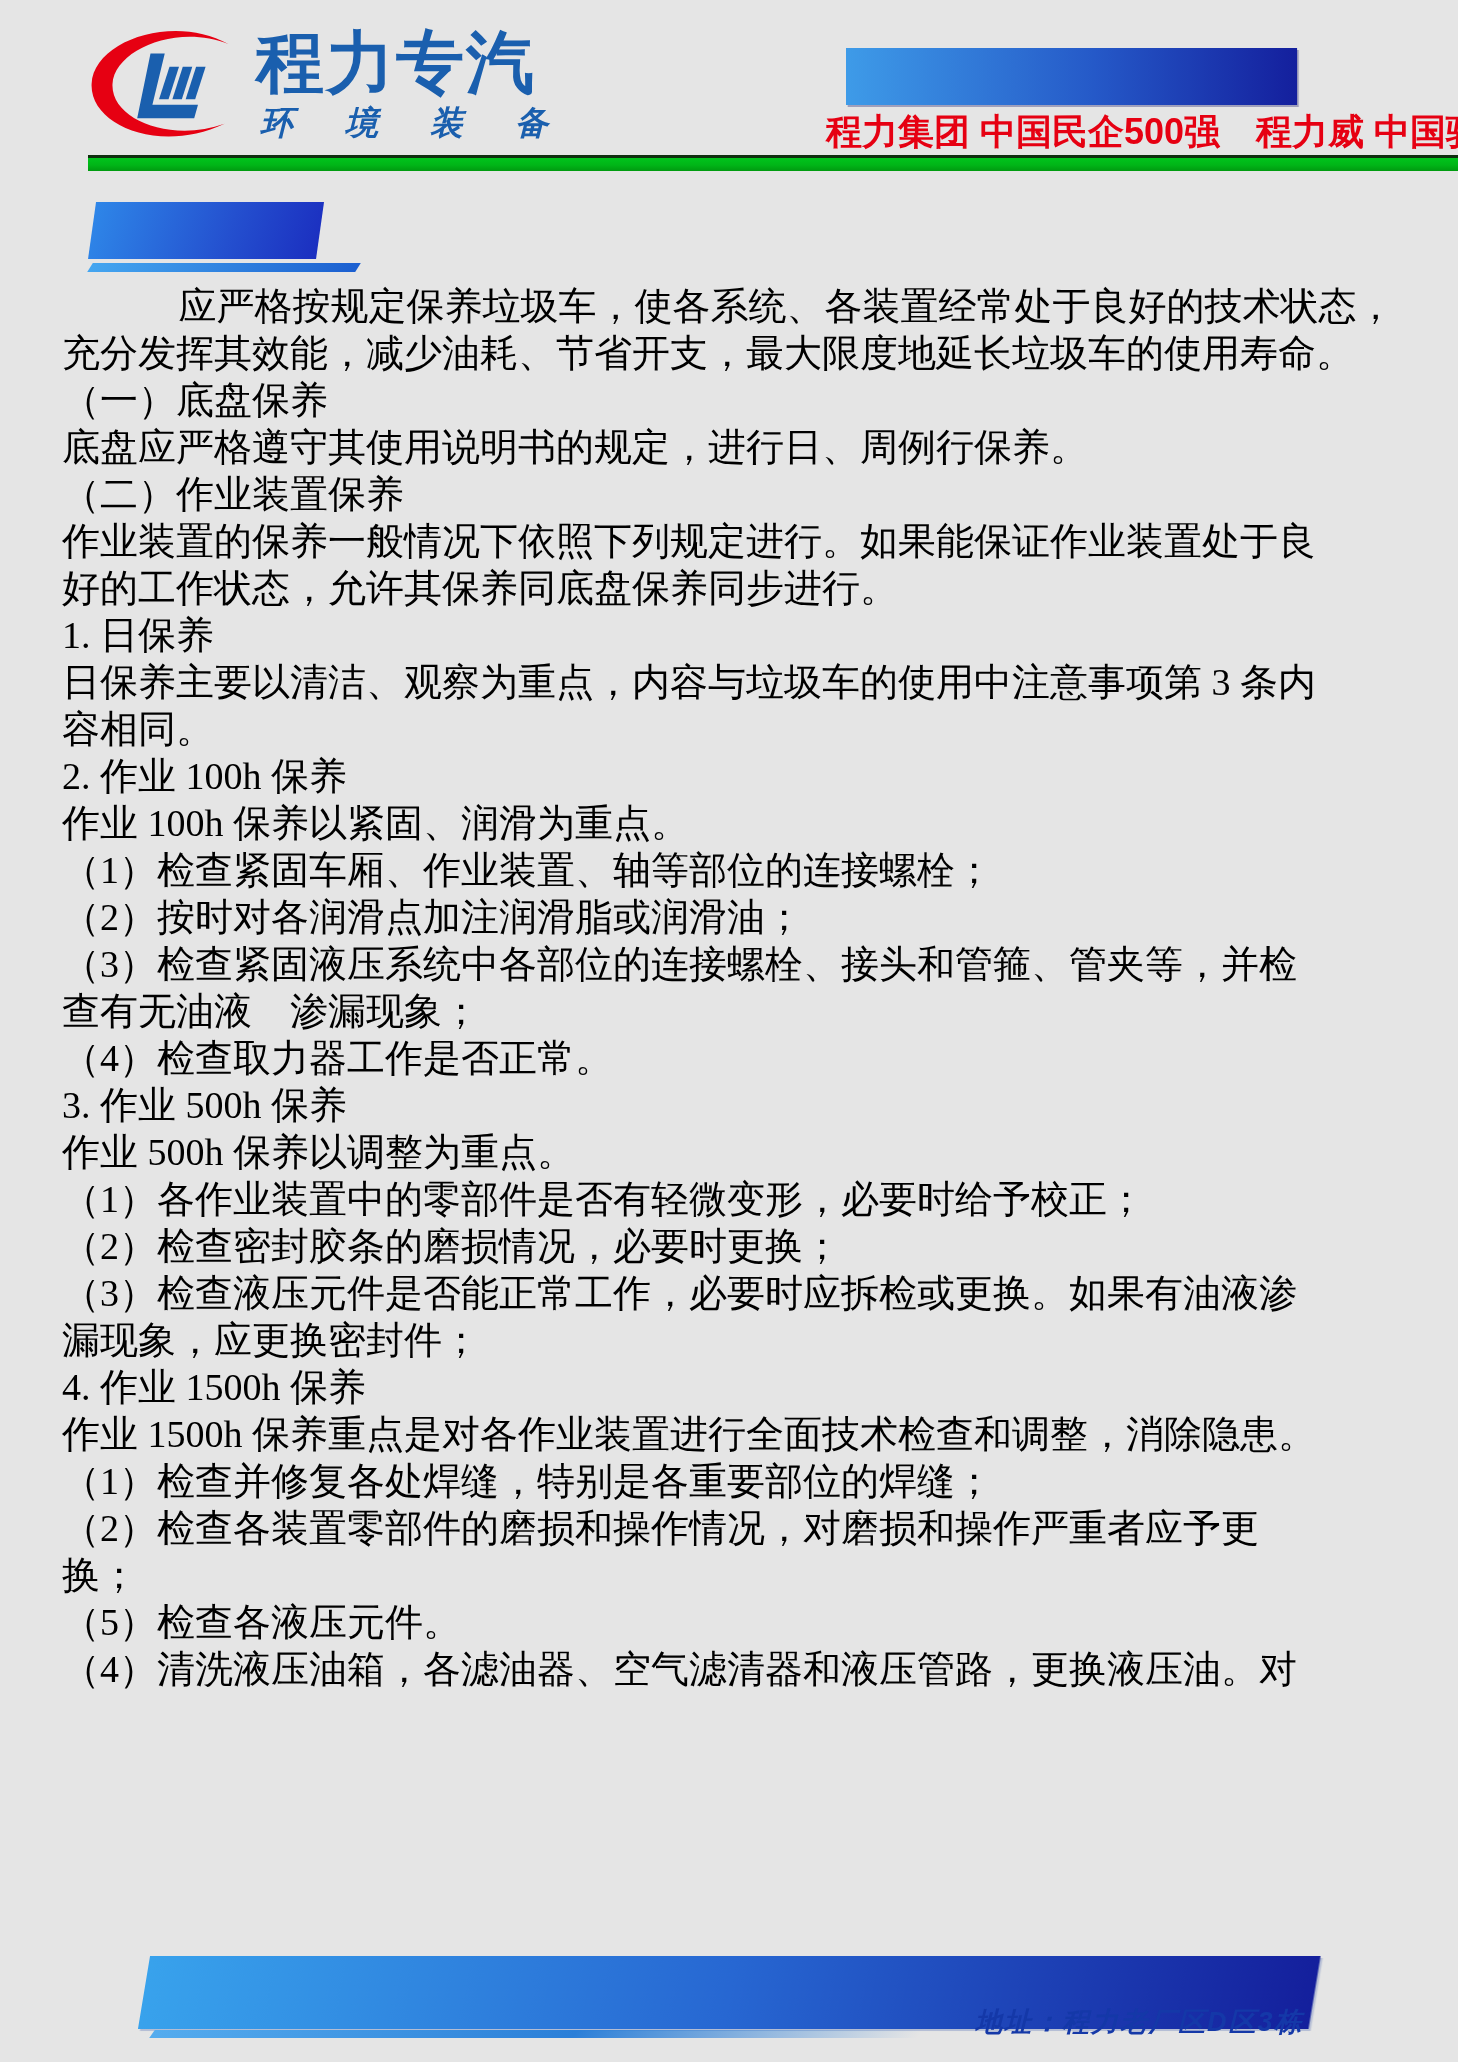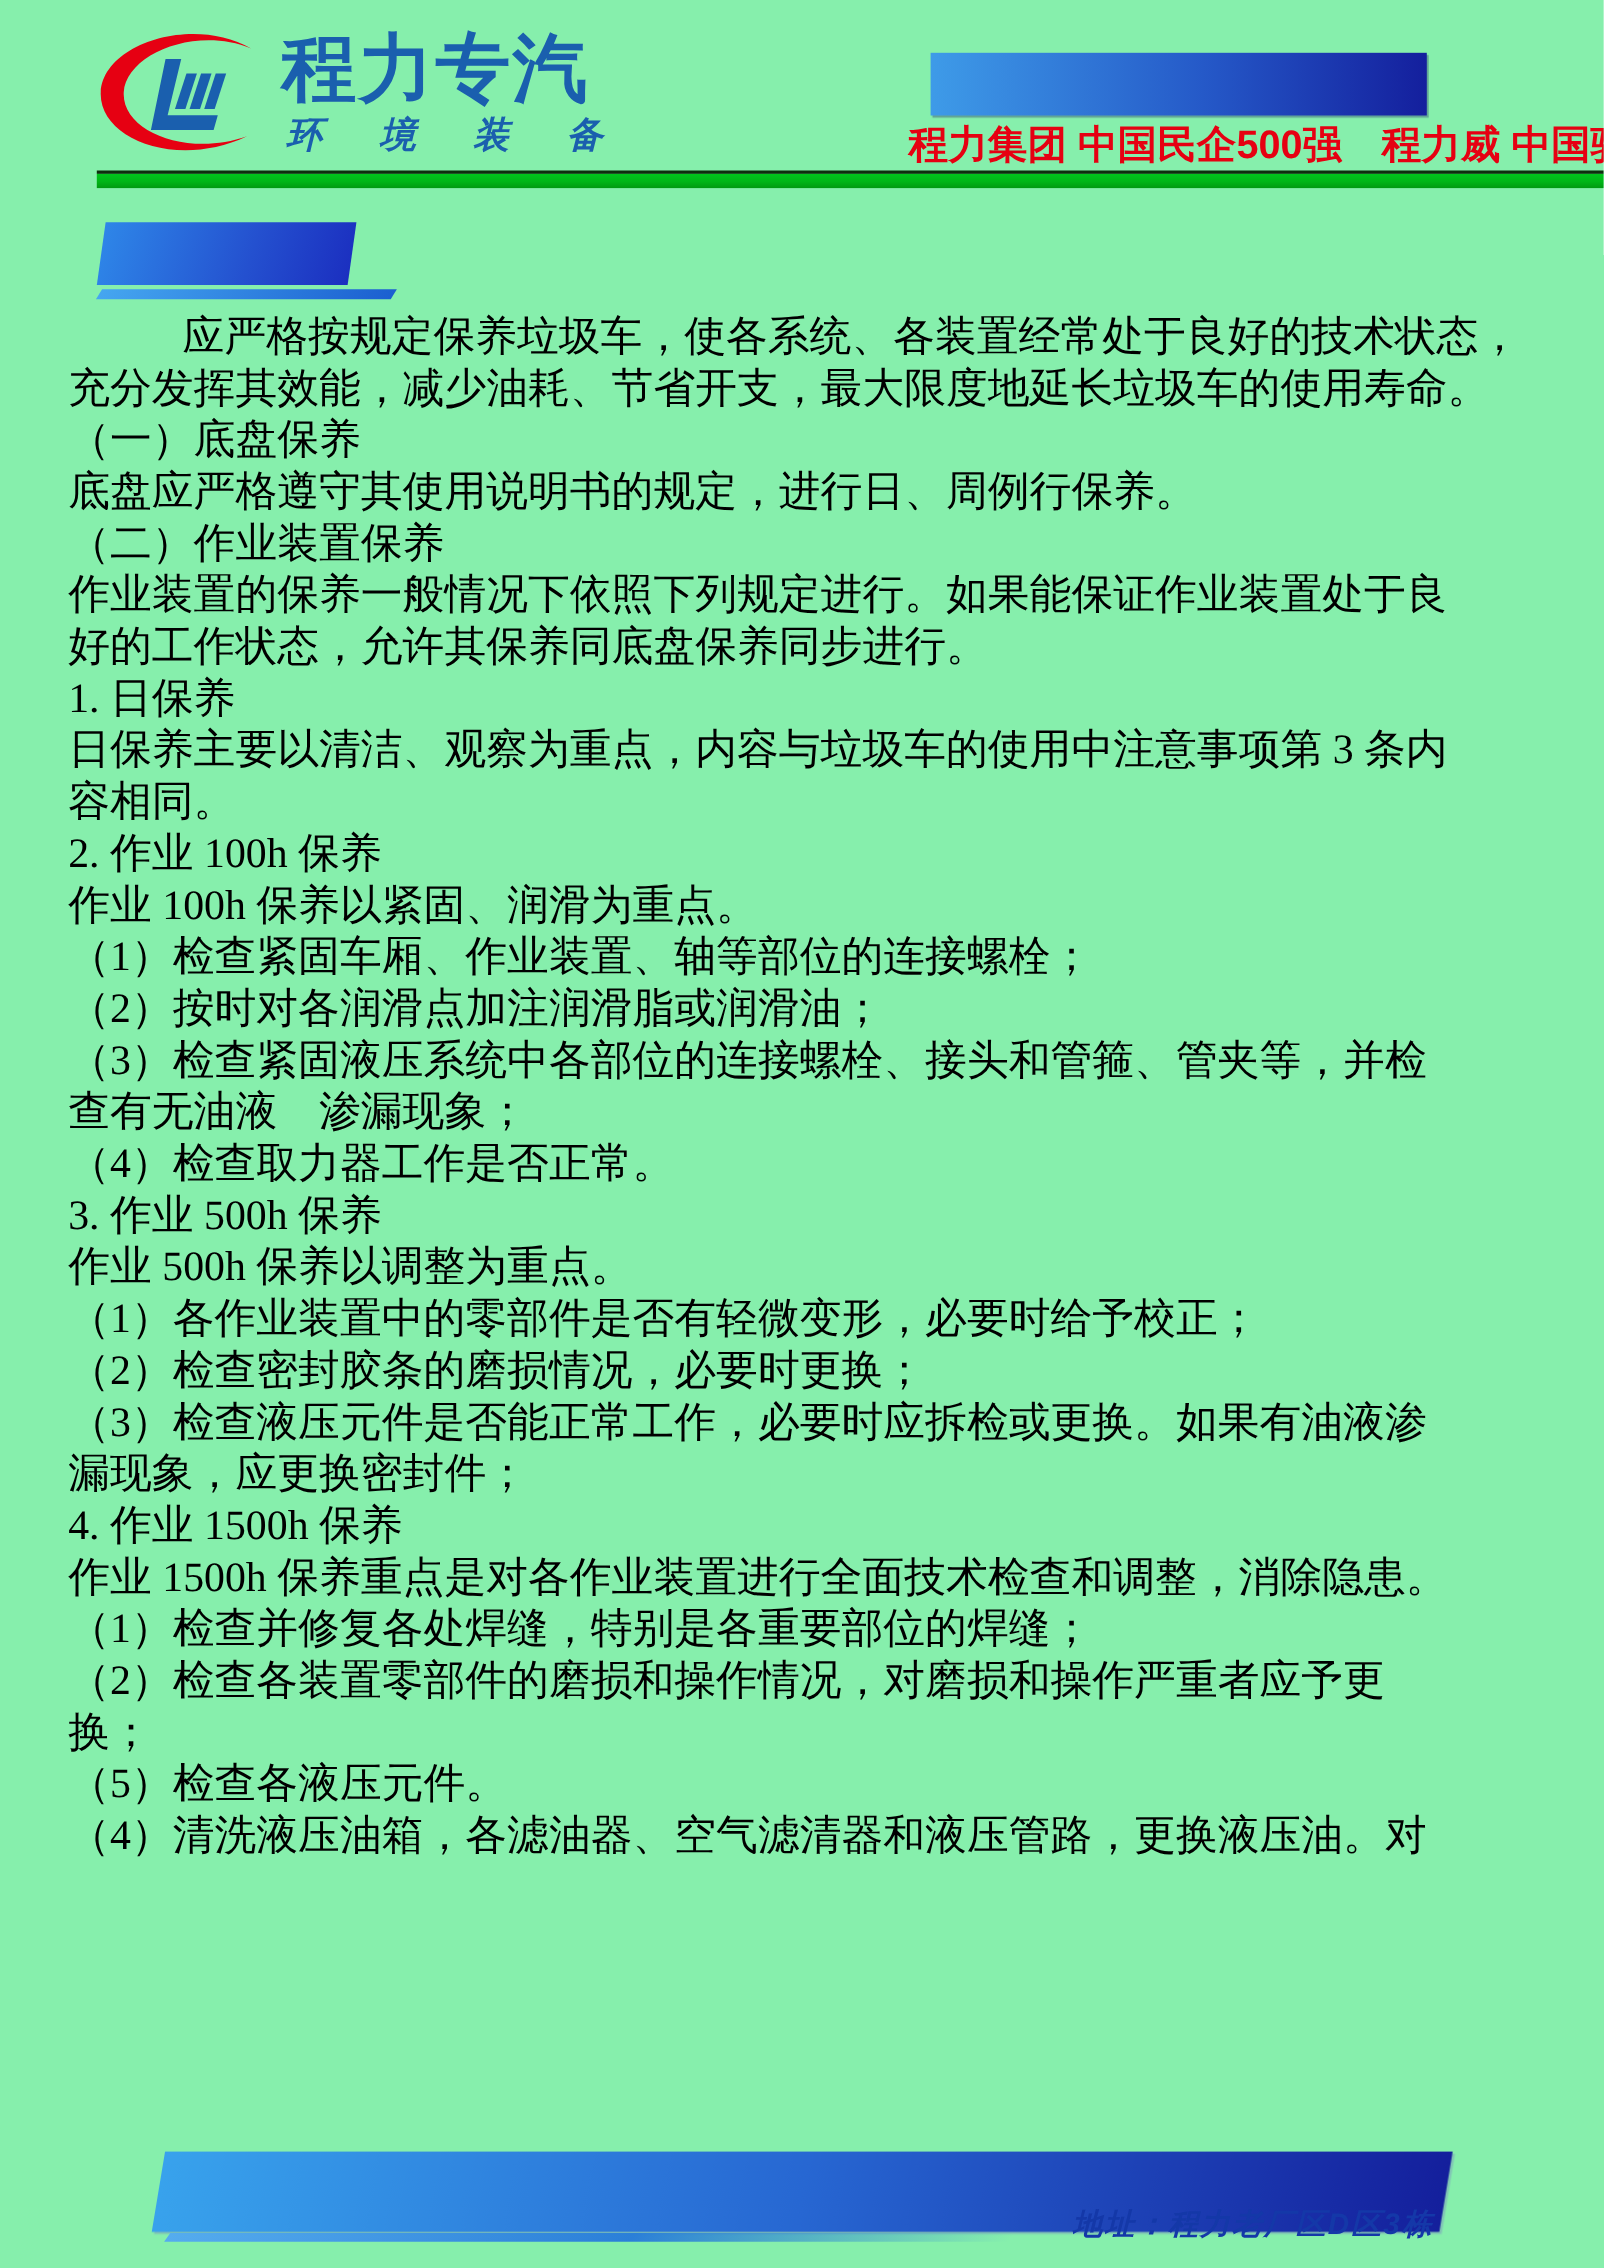--- a/index.html
+++ b/index.html
@@ -1,20 +1,20 @@
 <!DOCTYPE html>
 <html><head>
 <meta charset="utf-8">
 <style>
   html,body{margin:0;padding:0;background:#ffffff;}
   .page{
     position:relative;
     width:1458px;height:2062px;
     margin:0 auto;
-    background:#86efac;
+    background:#e5e5e5;
     overflow:hidden;
     font-family:"Liberation Sans",sans-serif;
   }
   
   .logo-mark{position:absolute;left:84px;top:24px;width:152px;height:118px;}
   .brand-name{
     position:absolute;left:256px;top:28px;
     font-size:68px;font-weight:900;color:#1a5fae;
     letter-spacing:2px;white-space:nowrap;line-height:1;
   }
@@ -57,21 +57,21 @@
     background:linear-gradient(90deg,#45a6f0 0%,#1b5fd0 100%);
     transform:skewX(-32deg);
   }
   
   .body-text{
     position:absolute;left:62px;top:283px;width:1345px;
     font-family:"Liberation Serif","DejaVu Serif",serif;
     font-size:38px;line-height:47px;color:#000;
   }
   .body-text .line{white-space:nowrap;}
-  .body-text .line:first-child{text-indent:104px;}
+  .body-text .line:first-child{text-indent:104px;text-align:center;}
   
   .footer-slogan{
     position:absolute;left:138px;top:1956px;
     font-size:66px;font-weight:900;letter-spacing:14px;
     white-space:nowrap;line-height:1.1;
     background:linear-gradient(90deg,#38a2ec 0%,#2767d2 50%,#141f9c 100%);
     transform:scaleX(1.18) skewX(-8deg);transform-origin:left bottom;
     filter:drop-shadow(2px 2px 0 rgba(120,140,190,0.45));
   }
   .footer-swoosh{

